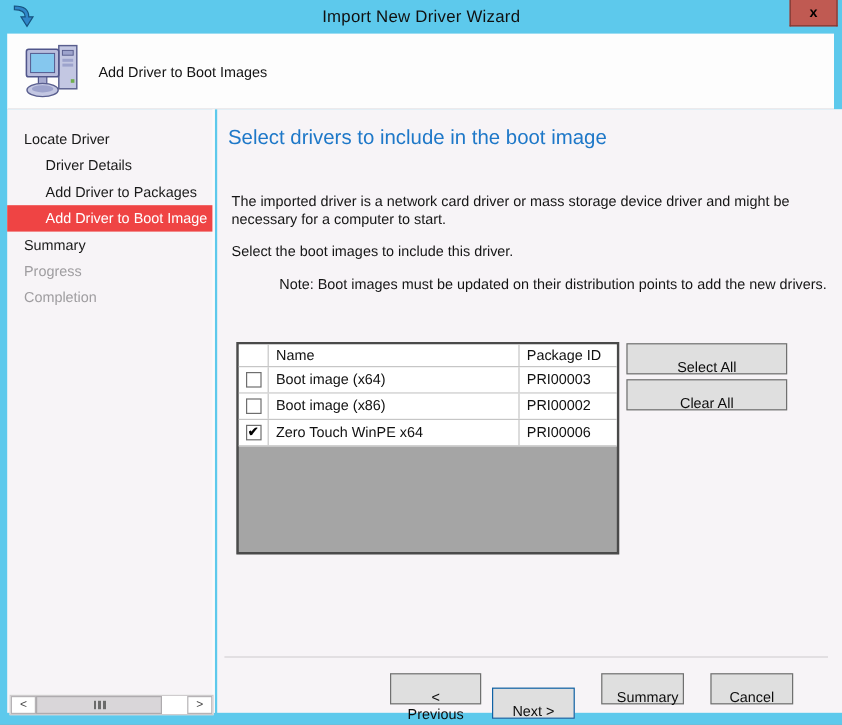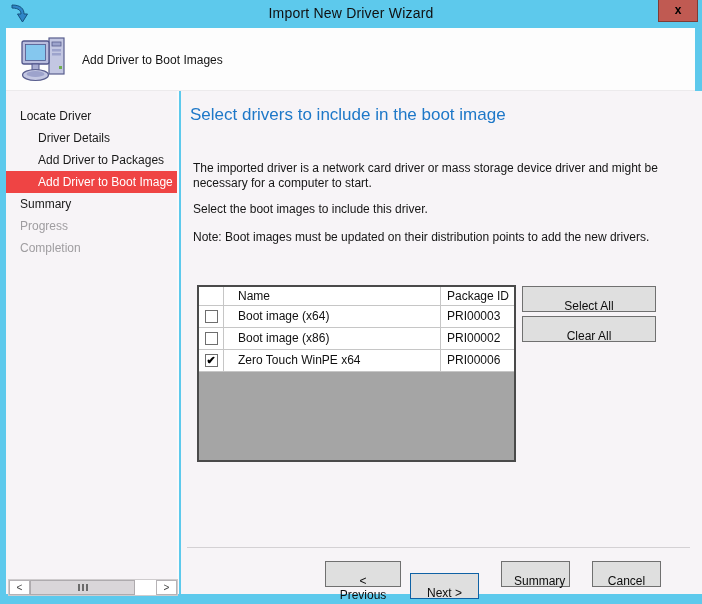--- a/index.html
+++ b/index.html
@@ -60,32 +60,32 @@
     position:absolute; left:50%; top:3px; bottom:3px; width:11px; margin-left:-5px;
     background:repeating-linear-gradient(90deg,#6b6b6b 0 2px,transparent 2px 4px);
   }
   .sb-track { flex:1; background:#ffffff; }
   
   .main { position:absolute; left:181px; top:91px; width:606px; height:503px; background:#f7f4f7; }
   .main-heading { position:absolute; left:9px; top:14px; font-size:17px; color:#1e78c8; }
   .para { position:absolute; left:12px; width:496px; font-size:12px; line-height:15px; color:#151515; }
   .p1 { top:70px; }
   .p2 { top:111px; }
-  .p3 { top:139px; }
+  .p3 { top:139px;text-align:right; }
   
   .grid {
     position:absolute; left:16px; top:194px; width:319px; height:177px;
     background:#a5a5a5; border:2px solid #4a4a4a;
   }
   .grid-row { display:flex; background:#ffffff; border-bottom:1px solid #c6c6c6; }
   .grid-head { height:19px; }
   .grid-body-row { height:22px; }
   .cell { overflow:hidden; white-space:nowrap; }
   .c-check { width:25px; border-right:1px solid #c6c6c6; display:flex; align-items:center; justify-content:center; }
-  .c-name { width:209px; border-right:1px solid #c6c6c6; padding-left:6px; font-size:12px; line-height:21px; color:#111;margin-left:8px; }
+  .c-name { width:209px; border-right:1px solid #c6c6c6; padding-left:6px; font-size:12px; line-height:21px; color:#111; }
   .c-pkg  { flex:1; padding-left:6px; font-size:12px; line-height:21px; color:#111; }
   .grid-head .c-name, .grid-head .c-pkg { line-height:18px; }
   .checkbox {
     width:13px; height:13px; background:#fff; border:1px solid #6e6e6e;
     font-size:11px; line-height:11px; text-align:center; font-weight:bold; color:#000;
     cursor:pointer;
   }
   
   .btn {
     position:absolute; background:#dfdfdf; border:1px solid #707070;

